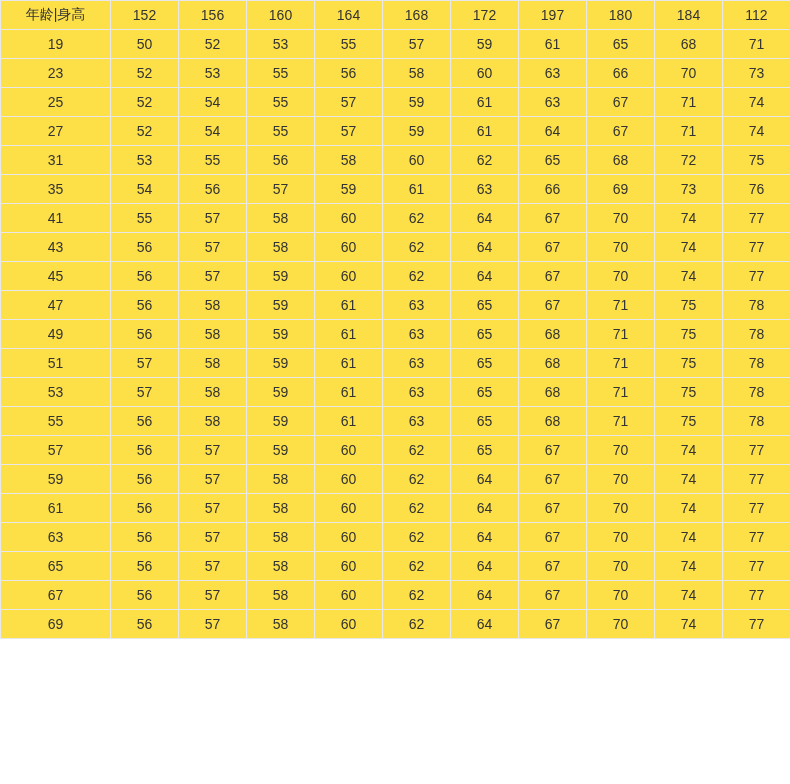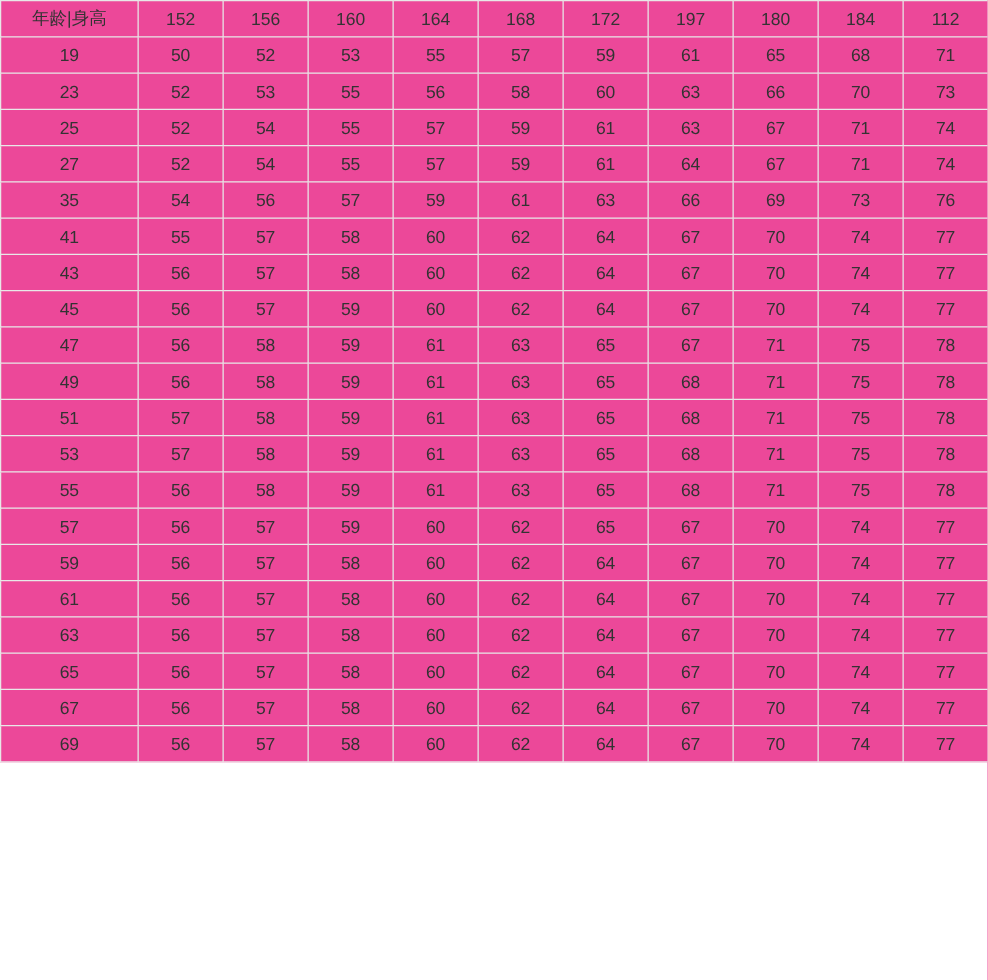--- a/index.html
+++ b/index.html
@@ -8,21 +8,21 @@
     background: #ffffff;
   }
   body {
     width: 790px;
     font-family: "Liberation Sans", sans-serif;
   }
   table.weight-table {
     width: 790px;
     table-layout: fixed;
     border-collapse: collapse;
-    background: #ec4899;
+    background: #fde047;
   }
   table.weight-table th,
   table.weight-table td {
     border: 1px solid #e8e8e8;
     height: 28px;
     padding: 0;
     text-align: center;
     vertical-align: middle;
     font-size: 14px;
     font-weight: 400;
@@ -113,20 +113,33 @@
         <td>55</td>
         <td>57</td>
         <td>59</td>
         <td>61</td>
         <td>64</td>
         <td>67</td>
         <td>71</td>
         <td>74</td>
       </tr>
       <tr>
+        <td>31</td>
+        <td>53</td>
+        <td>55</td>
+        <td>56</td>
+        <td>58</td>
+        <td>60</td>
+        <td>62</td>
+        <td>65</td>
+        <td>68</td>
+        <td>72</td>
+        <td>75</td>
+      </tr>
+      <tr>
         <td>35</td>
         <td>54</td>
         <td>56</td>
         <td>57</td>
         <td>59</td>
         <td>61</td>
         <td>63</td>
         <td>66</td>
         <td>69</td>
         <td>73</td>

